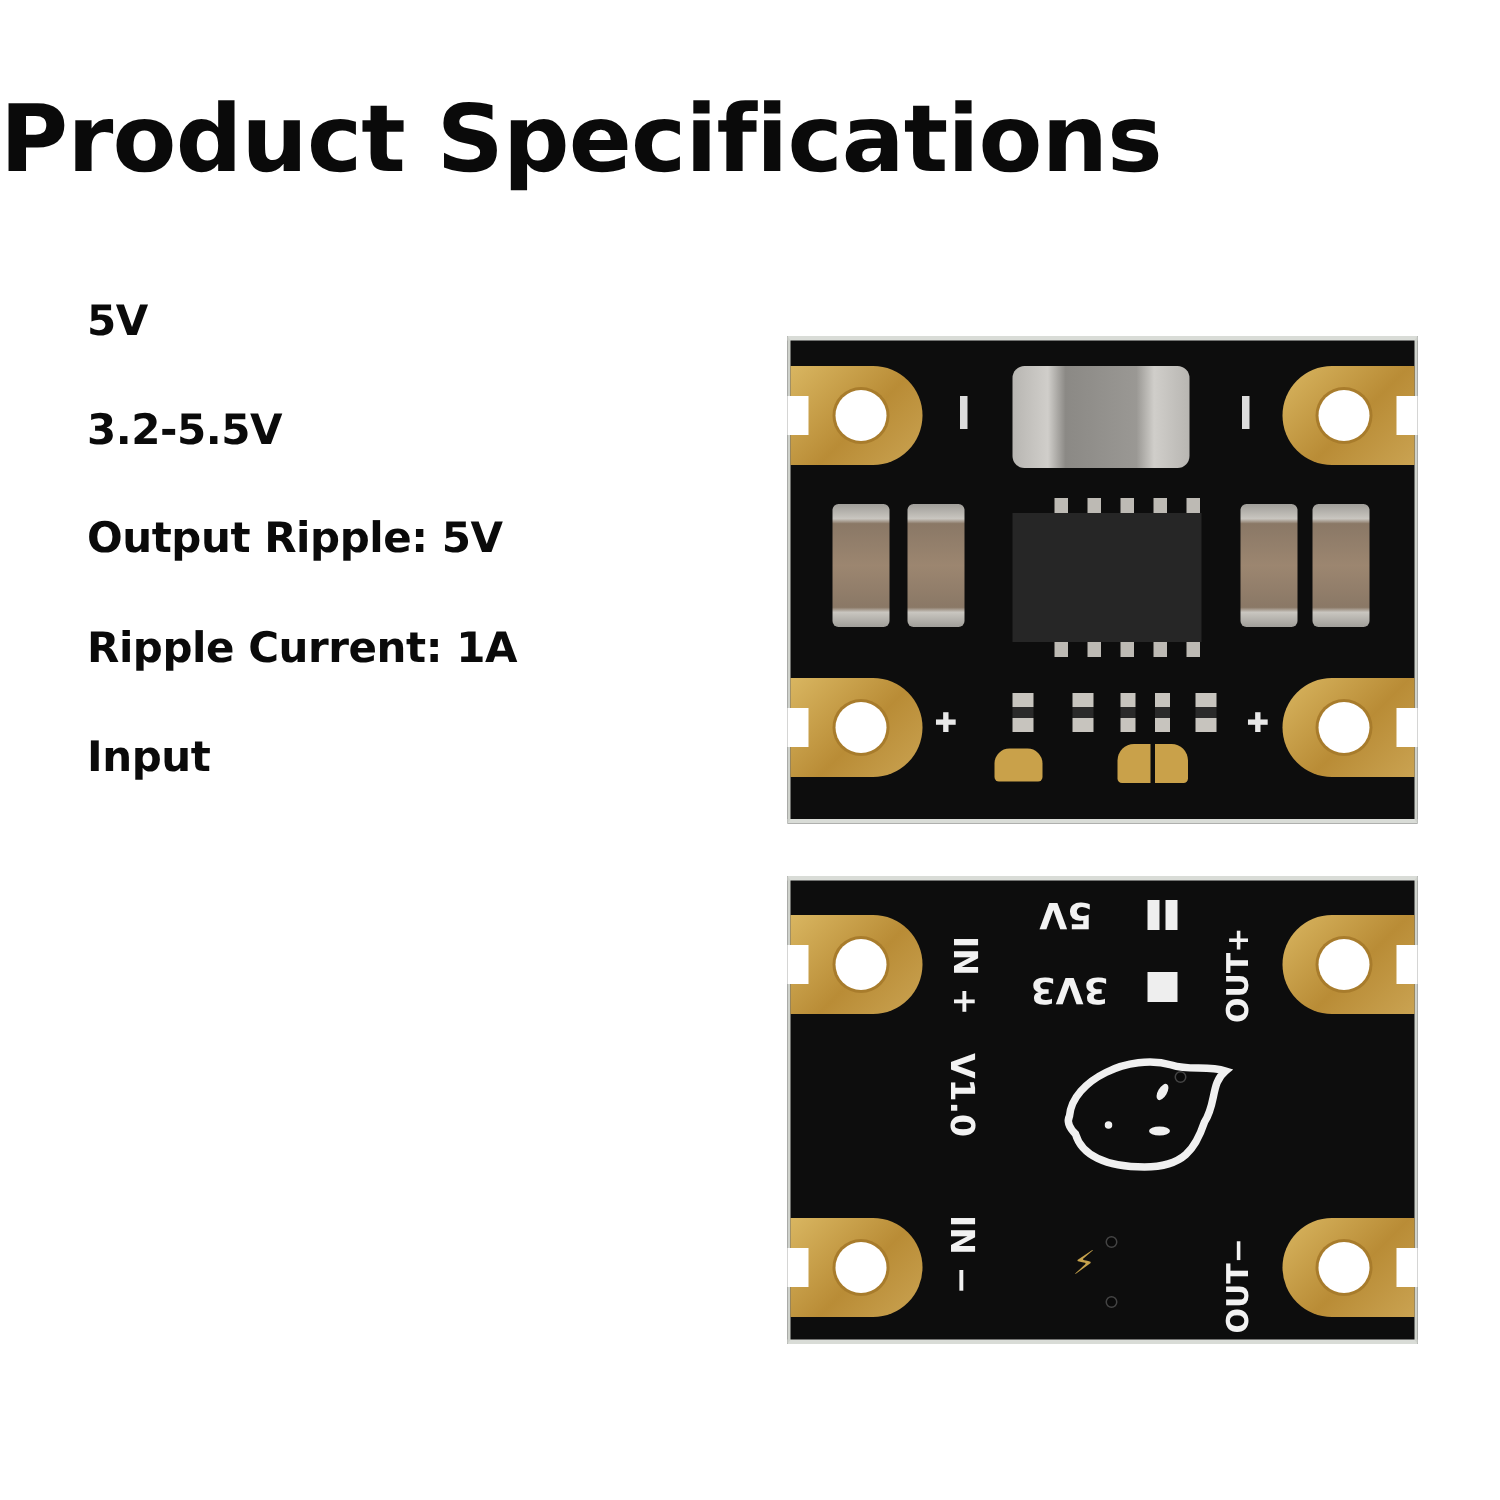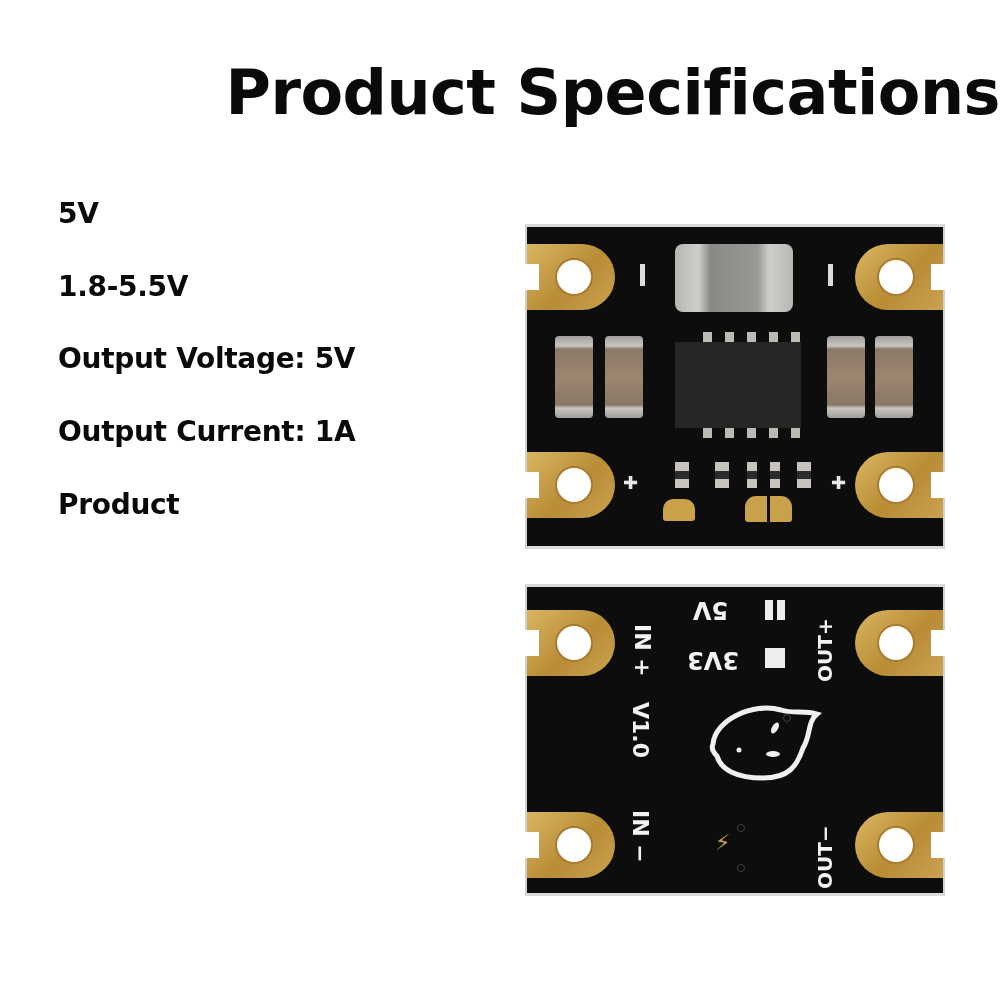--- a/index.html
+++ b/index.html
@@ -1,17 +1,17 @@
 <!DOCTYPE html>
 <html><head>
 <meta charset="utf-8">
 <style>
   html, body { margin:0; padding:0; background:#ffffff; }
   body { width:1000px; height:1000px; position:relative; overflow:hidden; font-family:"DejaVu Sans", sans-serif; color:#0a0a0a; }
-  .title { position:absolute; left:0; top:52px; width:1000px; text-align:right; font-weight:bold; font-size:62px; letter-spacing:-0.5px; line-height:82px; }
+  .title { position:absolute; left:0; top:52px; width:1000px; text-align:left; font-weight:bold; font-size:62px; letter-spacing:-0.5px; line-height:82px; }
   .specs { position:absolute; left:58px; top:194px; }
   .spec-line { font-weight:bold; font-size:28px; height:72.7px; line-height:40px; letter-spacing:-0.3px; white-space:nowrap; }
   .board { position:absolute; }
   .pcb { position:absolute; background:#0d0d0d; border-top:3px solid #d9dcd7; border-bottom:3px solid #d9dcd7; border-left:2px solid #cfd2cc; border-right:2px solid #cfd2cc; box-sizing:border-box; }
   .pad { position:absolute; width:62px; height:66px; background:linear-gradient(135deg,#d9b661,#b98c36 55%,#caa352); }
   .pad .hole { position:absolute; width:34px; height:34px; border-radius:50%; background:#fff; top:16px; box-shadow:0 0 0 2px #a87c2c; }
   .pad.left { border-radius:0 33px 33px 0; left:0; }
   .pad.left .hole { left:14px; }
   .pad.right { border-radius:33px 0 0 33px; right:0; }
   .pad.right .hole { right:14px; }
@@ -27,24 +27,24 @@
   .bolt { position:absolute; color:#c6a24c; font-size:22px; }
   .via { position:absolute; width:6px; height:6px; border-radius:50%; border:1px solid #444; background:#0a0a0a; }
 </style>
 </head>
 <body>
 
 <div class="title">Product Specifications</div>
 
 <div class="specs">
   <div class="spec-line">5V</div>
-  <div class="spec-line">1.8-5.5V</div>
-  <div class="spec-line">Output Voltage: 5V</div>
-  <div class="spec-line">Output Current: 1A</div>
-  <div class="spec-line">Product</div>
+  <div class="spec-line">3.2-5.5V</div>
+  <div class="spec-line">Output Ripple: 5V</div>
+  <div class="spec-line">Ripple Current: 1A</div>
+  <div class="spec-line">Input</div>
 </div>
 
 <div class="board" style="left:525px;top:224px;width:420px;height:325px;">
   <div class="pcb" style="left:0;top:0;width:420px;height:325px;"></div>
   <div class="pad left" style="top:20px;left:2px;width:88px;">
       <div class="hole" style="left:30px;"></div>
     </div>
   <div class="pad right" style="top:20px;right:2px;width:88px;">
       <div class="hole" style="right:30px;"></div>
     </div>

